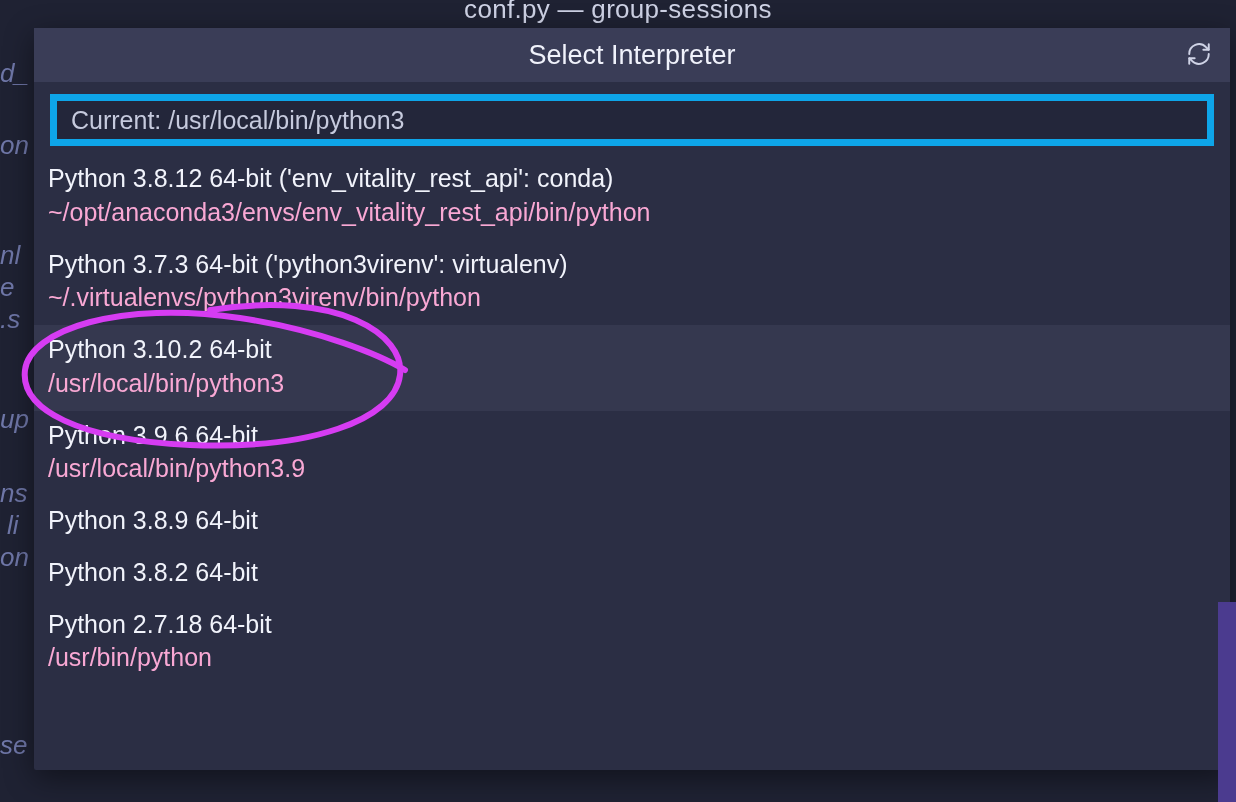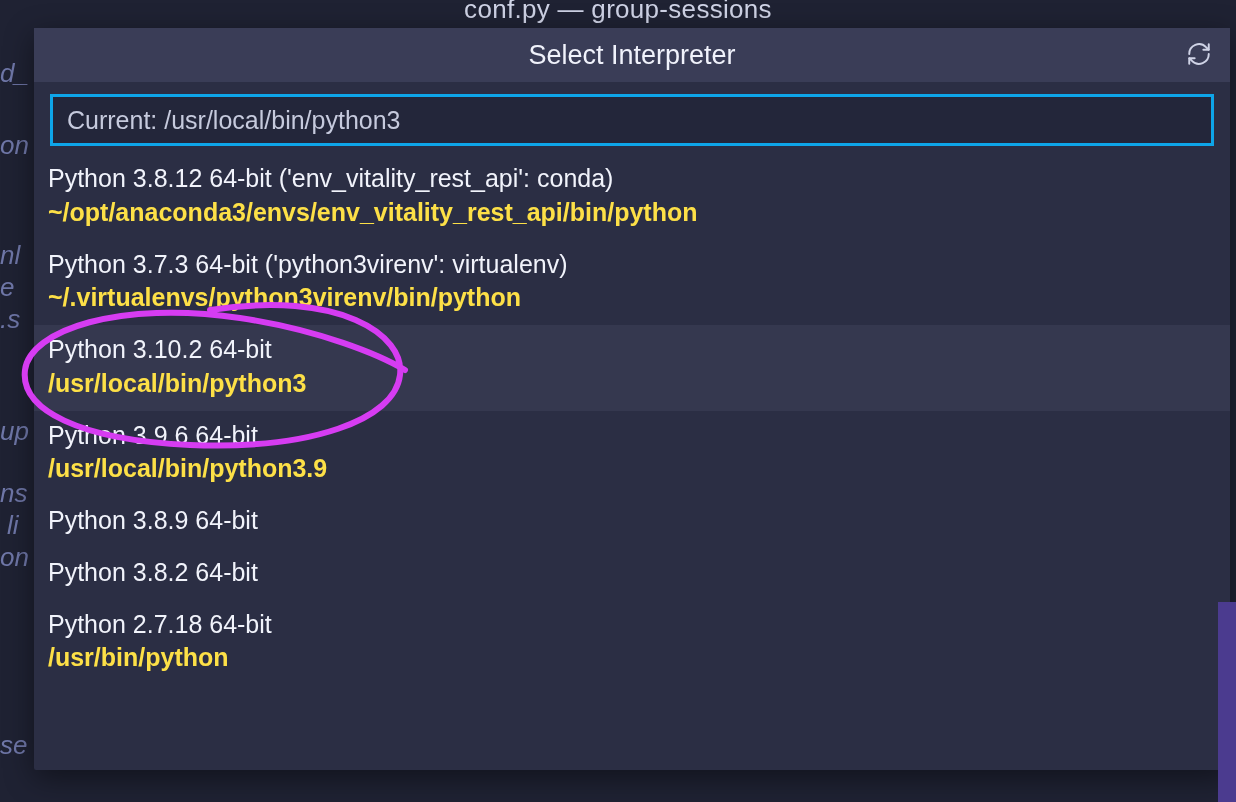--- a/index.html
+++ b/index.html
@@ -84,42 +84,42 @@
   }
   .refresh-btn svg { width: 26px; height: 26px; }
 
   .palette-input-wrap {
     padding: 12px 16px 4px 16px;
   }
   .palette-input {
     width: 100%;
     height: 52px;
     background: #23263a;
-    border: 3px solid #0ea5e9;
+    border: 7px solid #0ea5e9;
     color: #c6cadd;
     font-size: 25px;
     padding: 0 14px;
     outline: none;
   }
   .palette-input::placeholder { color: #c6cadd; }
 
   .palette-list {
     flex: 1;
     overflow-y: auto;
     padding: 4px 0 8px 0;
     position: relative;
   }
   .list-item {
     padding: 8px 22px 10px 14px;
     line-height: 1.35;
     cursor: pointer;
   }
   .list-item.selected { background: #35384f; }
   .item-title { font-size: 25px; color: #f1f3fb; }
-  .item-path  { font-size: 25px; color: #fde047; font-weight: bold; }
+  .item-path  { font-size: 25px; color: #f9a8d4; }
 
   
   .palette-list::-webkit-scrollbar { width: 14px; }
   .palette-list::-webkit-scrollbar-track { background: transparent; }
   .palette-list::-webkit-scrollbar-thumb { background: #5a5e82; border-radius: 2px; }
 
   
   .annotation {
     position: absolute;
     pointer-events: none;
@@ -140,21 +140,21 @@
 <body>
 
 <div class="viewport">
 
   <div class="editor-bg" id="editor-bg">
       <span class="tok" style="top: 58px; left: 0px;">d_</span>
       <span class="tok" style="top: 130px; left: 0px;">on</span>
       <span class="tok" style="top: 240px; left: 0px;">nl</span>
       <span class="tok" style="top: 272px; left: 0px;">e</span>
       <span class="tok" style="top: 304px; left: 0px;">.s</span>
-      <span class="tok" style="top: 416px; left: 0px;">up</span>
+      <span class="tok" style="top: 404px; left: 0px;">up</span>
       <span class="tok" style="top: 478px; left: 0px;">ns</span>
       <span class="tok" style="top: 510px; left: 7px;">li</span>
       <span class="tok" style="top: 542px; left: 0px;">on</span>
       <span class="tok" style="top: 730px; left: 0px;">se</span>
     </div>
 
   <div class="window-title">conf.py — group-sessions</div>
 
   <div class="palette">
     <div class="palette-header">

